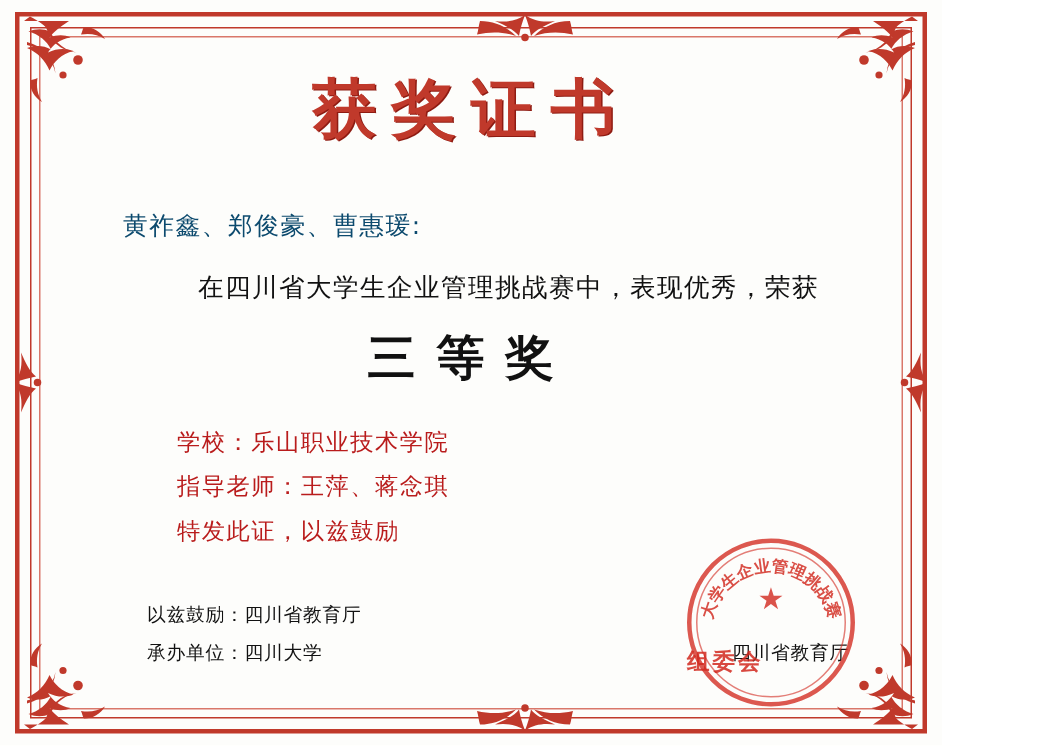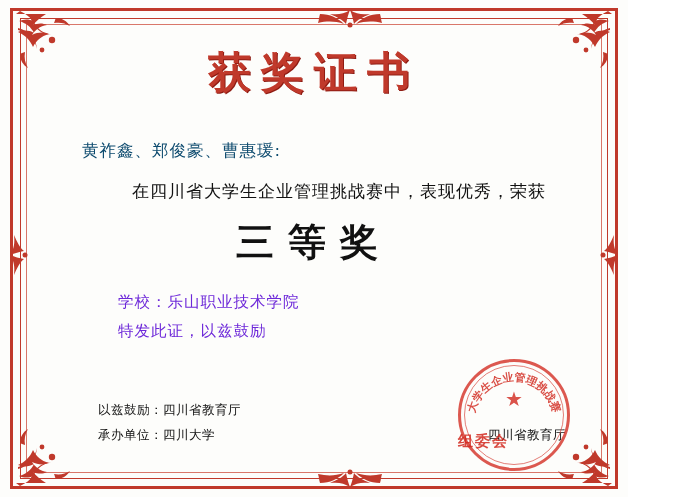--- a/index.html
+++ b/index.html
@@ -107,32 +107,32 @@
     margin-top: 18px;
     margin-left: 92px;
     font-size: 17px;
     color: #111;
     letter-spacing: 1px;
   }
 
   .award {
     text-align: center;
     margin-top: 14px;
-    font-size: 38px;
+    font-size: 32px;
     font-weight: bold;
     letter-spacing: 14px;
     color: #111;
     font-family: "DejaVu Serif", "Liberation Serif", serif;
   }
 
   .details {
     margin-top: 20px;
     margin-left: 78px;
     font-size: 15.5px;
-    color: #6d28d9;
+    color: #b91c1c;
     line-height: 1.9;
     letter-spacing: 1px;
   }
 
   .footer {
     position: absolute;
     left: 58px;
     right: 10px;
     bottom: 16px;
     font-size: 12.5px;
@@ -299,20 +299,23 @@
 
     <div class="recipients">黄祚鑫、郑俊豪、曹惠瑗:</div>
 
     <div class="statement">在四川省大学生企业管理挑战赛中，表现优秀，荣获</div>
 
     <div class="award">三等奖</div>
 
     <div class="details">
       <div>
         <span>学校：</span><span>乐山职业技术学院</span>
+      </div>
+      <div>
+        <span>指导老师：</span><span>王萍、蒋念琪</span>
       </div>
       <div>特发此证，以兹鼓励</div>
     </div>
 
     <div class="footer">
       <div class="footer-row">
         <div class="footer-left">
           <span>以兹鼓励：</span><span>四川省教育厅</span>
         </div>
       </div>

